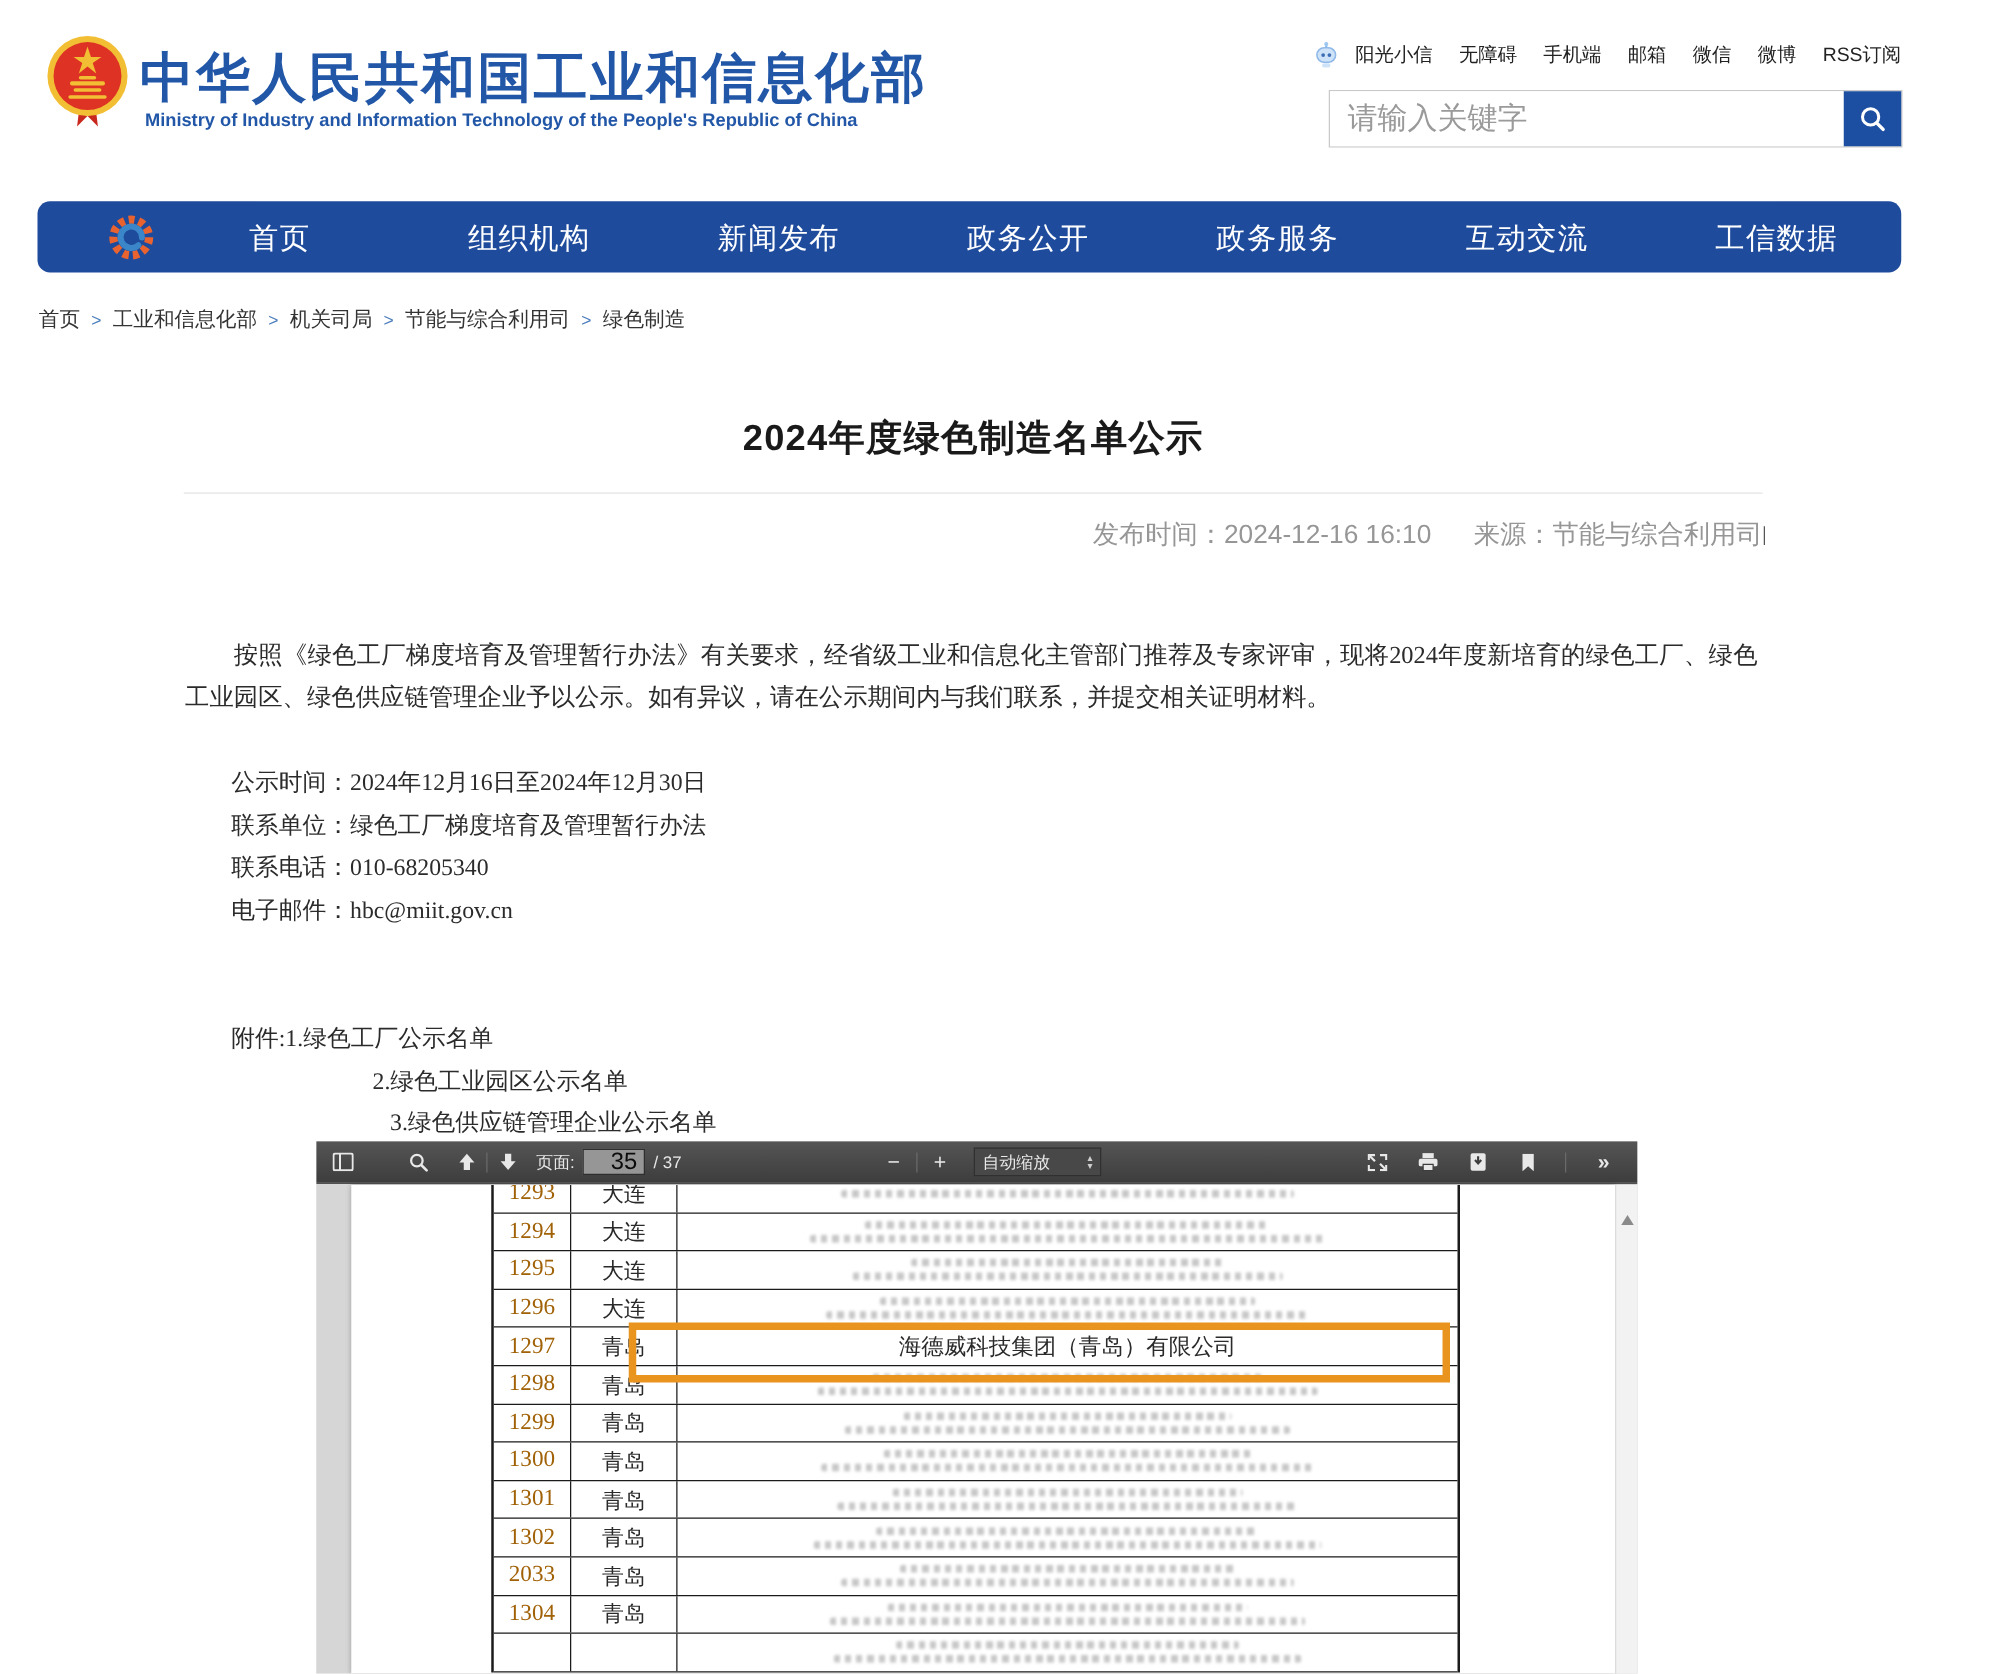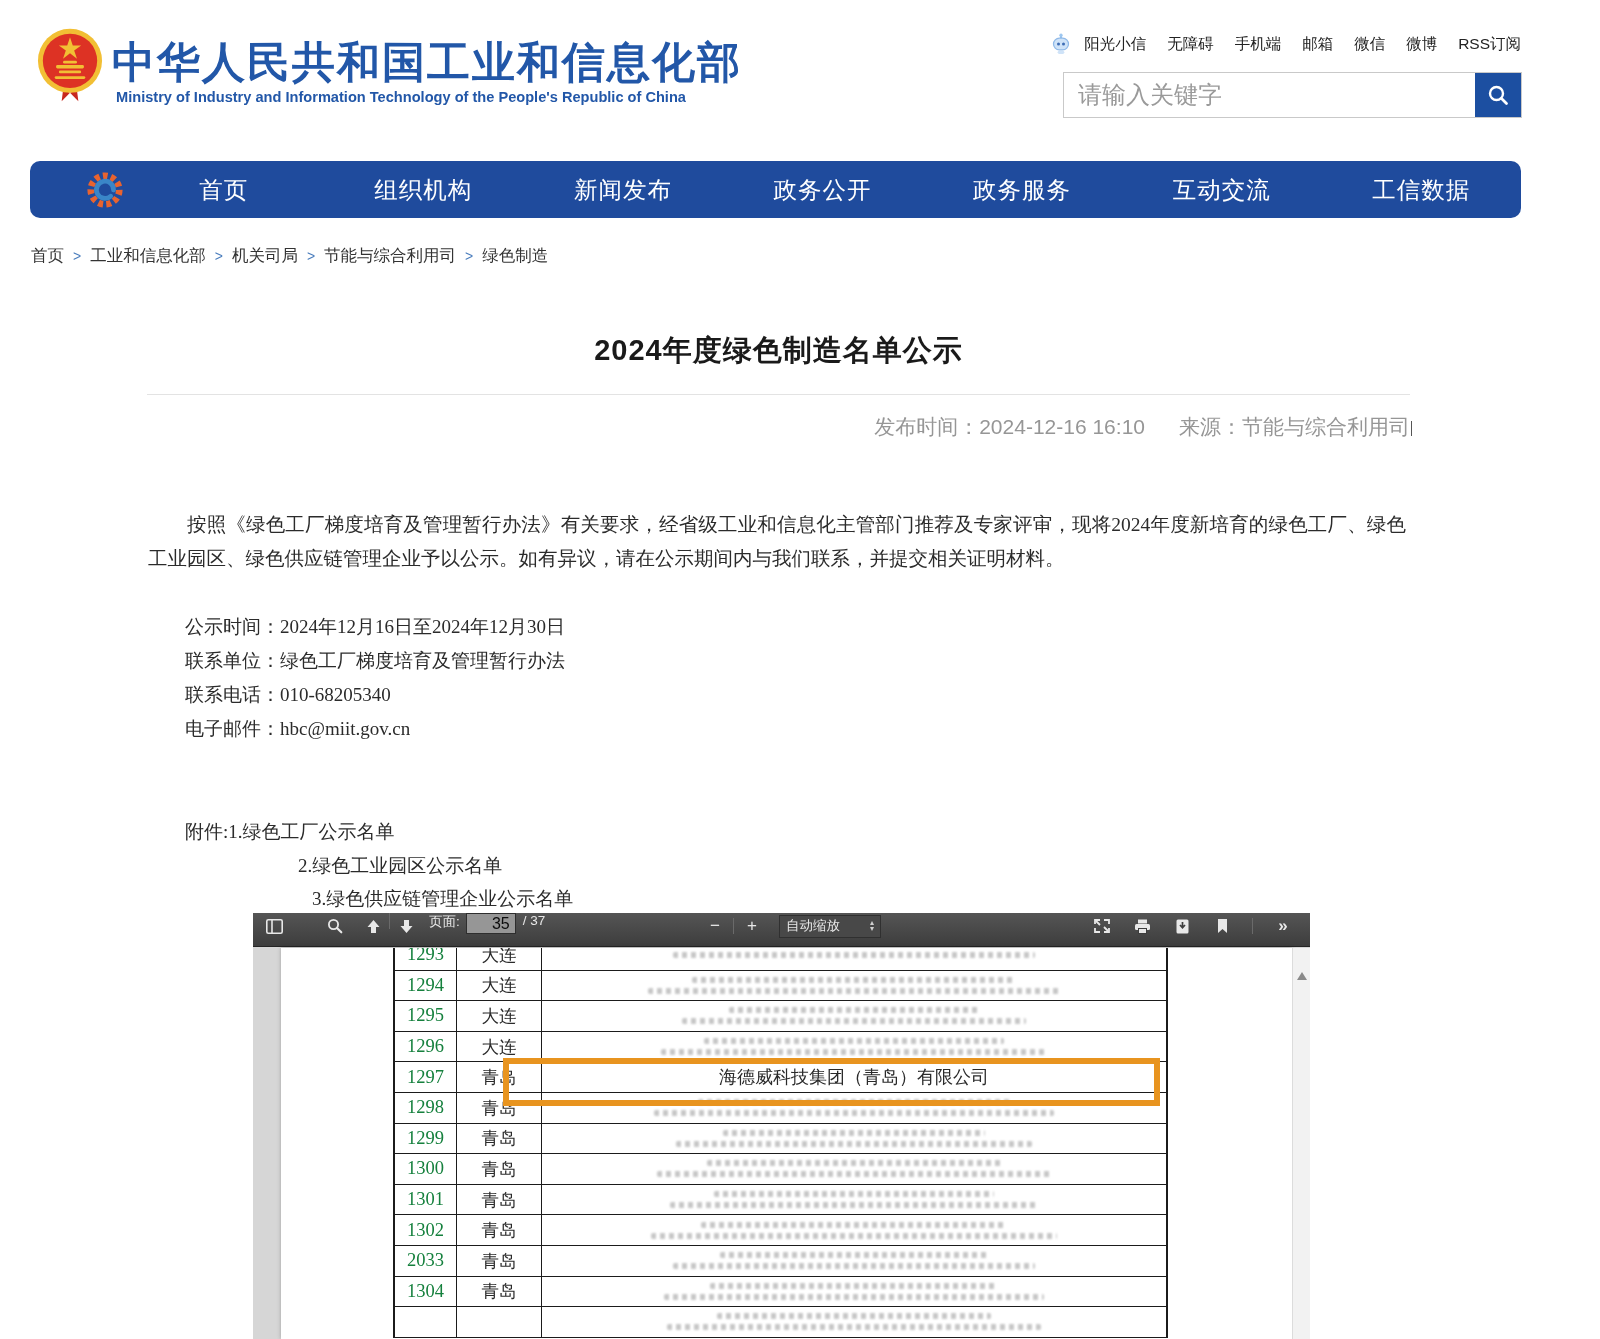--- a/index.html
+++ b/index.html
@@ -94,31 +94,31 @@
   .attach-line.indent3 { padding-left:127px; }
 
   
   .pdf-viewer {
     position:absolute; left:253px; top:913px; width:1057px; height:426px;
     overflow:hidden; background:#d6d6d6;
   }
   .pdf-toolbar {
     position:absolute; left:0; top:0; width:100%; height:34px;
     background:linear-gradient(#555, #3d3d3d); border-bottom:1px solid #242424;
-    display:flex; align-items:flex-start; color:#e8e8e8; font-size:13.5px;
+    display:flex; align-items:center; color:#e8e8e8; font-size:13.5px;
   }
   .tb-btn {
     background:none; border:none; color:#e8e8e8; cursor:pointer; display:flex;
     align-items:center; justify-content:center; height:26px; min-width:26px;
   }
   .tb-sep { width:1px; height:16px; background:#6a6a6a; margin:0 3px; }
   .page-label { margin:0 6px 0 10px; }
   .page-input {
     width:50px; height:21px; background:#969696; border:1px solid #2e2e2e;
-    color:#0c0c0c; text-align:right; font-size:16px; padding-right:5px;
+    color:#0c0c0c; text-align:right; font-size:19px; padding-right:5px;
     font-family:"Liberation Sans", sans-serif;
   }
   .page-total { margin-left:7px; }
   .zoom-group { position:absolute; left:447px; display:flex; align-items:center; }
   .zoom-sign { font-size:17px; width:30px; }
   .scale-select {
     width:102px; height:23px; background:#484848; border:1px solid #303030;
     margin-left:12px; display:flex; align-items:center; padding:0 6px;
     justify-content:space-between; cursor:pointer;
   }
@@ -142,21 +142,21 @@
   }
 
   
   .pdf-table {
     position:absolute; left:112px; top:-10px; width:775px;
     border:2px solid #1b1b1b; border-bottom:none;
   }
   .t-row { display:flex; height:30.6px; border-bottom:1.6px solid #1b1b1b; }
   .t-cell { display:flex; align-items:center; justify-content:center; overflow:hidden; }
   .t-cell.c1 { width:62px; border-right:1.6px solid #1b1b1b;
-    font-family:"Liberation Serif", serif; font-size:18.5px; color:#15803d; }
+    font-family:"Liberation Serif", serif; font-size:18.5px; color:#a16207; }
   .t-cell.c2 { width:85px; border-right:1.6px solid #1b1b1b;
     font-family:"Liberation Serif", serif; font-size:17.5px; color:#2a2a2a; }
   .t-cell.c3 { flex:1; flex-direction:column; justify-content:center;
     font-family:"Liberation Serif", serif; font-size:18px; color:#2a2a2a; }
   .redact {
     height:6px; border-radius:2px; margin:2.5px 0;
     background:repeating-linear-gradient(90deg,#8f8f8f 0 5px,transparent 5px 9px);
     filter:blur(1.1px); opacity:.5;
   }
   .highlight-box {

